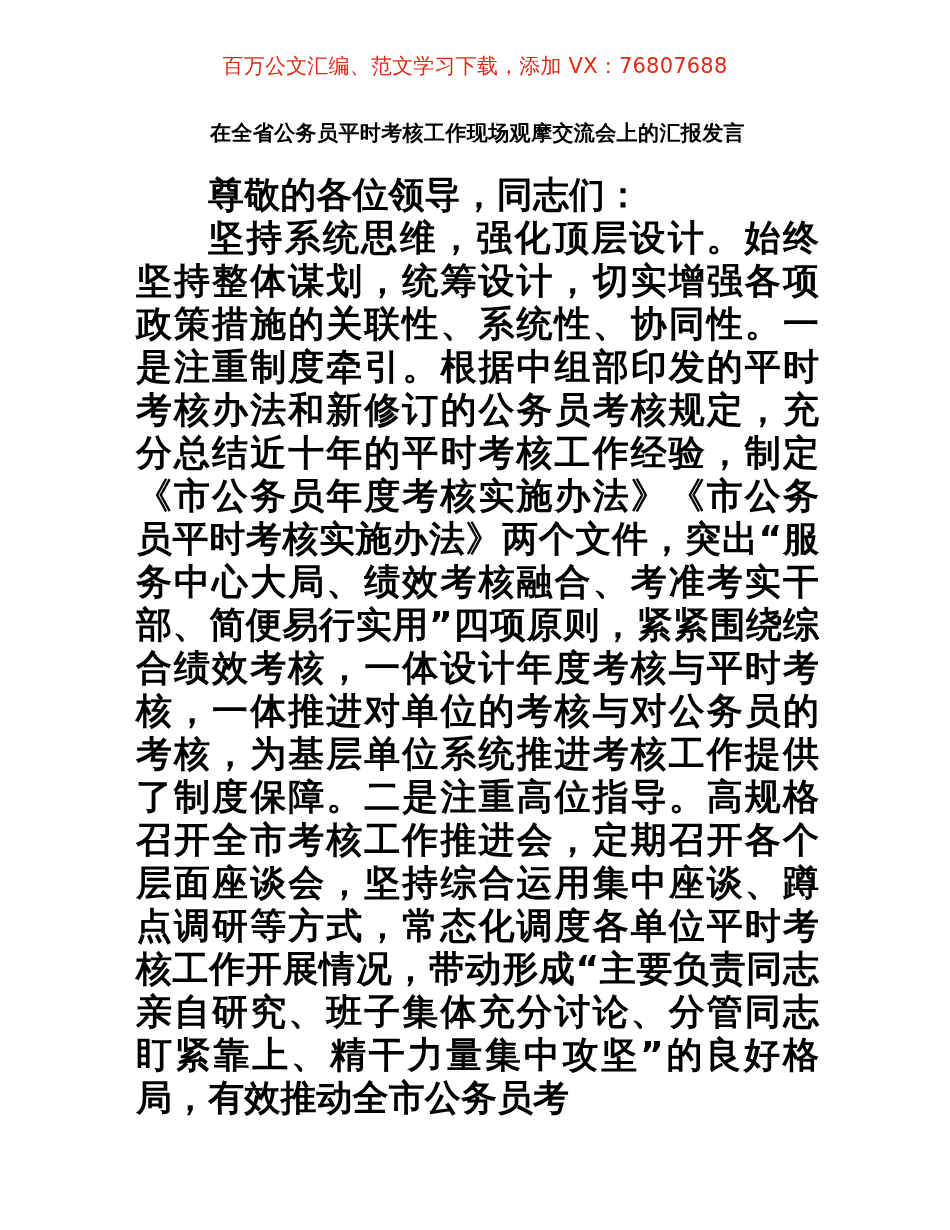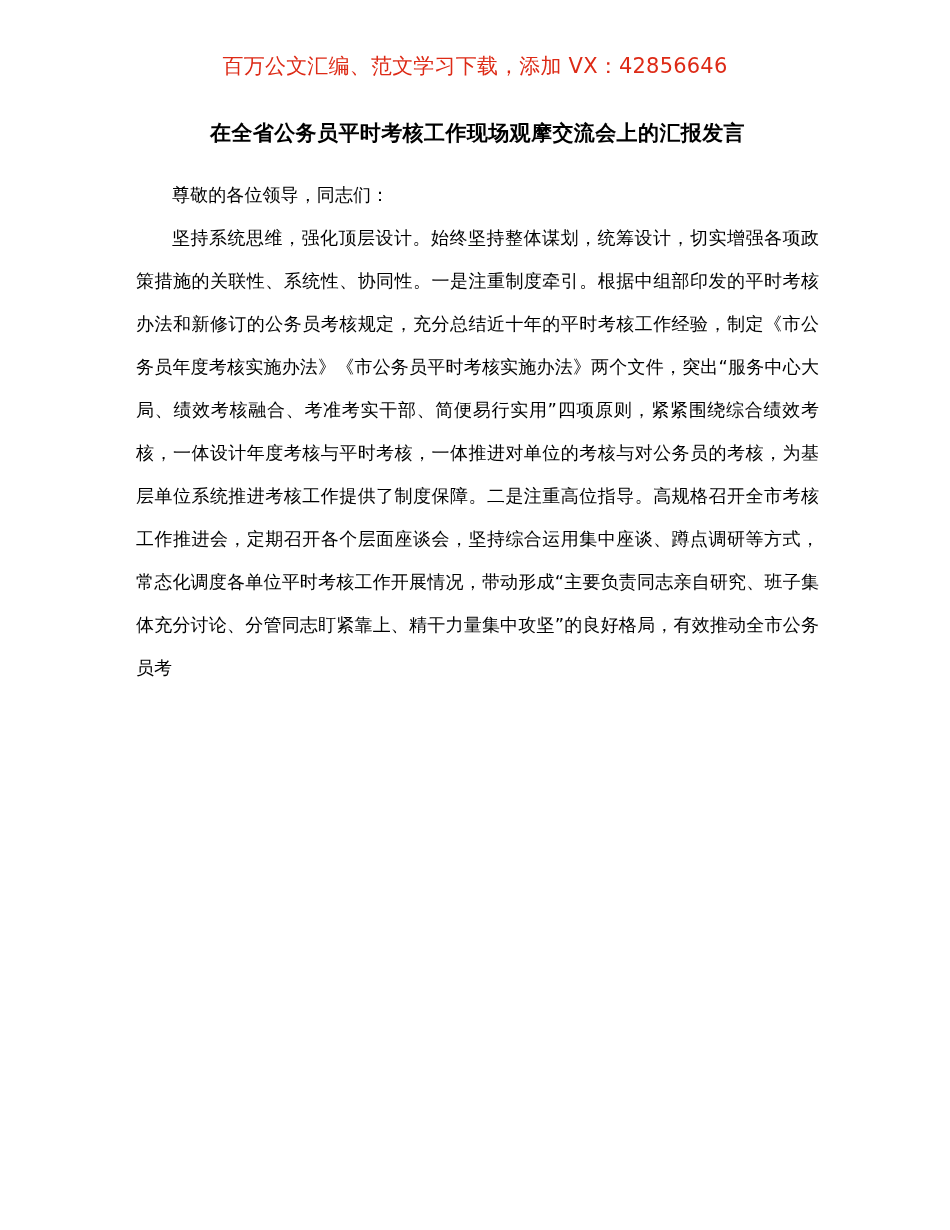--- a/index.html
+++ b/index.html
@@ -45,22 +45,22 @@
     font-size: 21px;
     font-weight: bold;
     color: #000000;
     text-align: center;
     line-height: 43px;
     margin: 0 0 18px 0;
     letter-spacing: 0.4px;
   }
 
   .doc-para {
-    font-size: 18px;
-    font-weight: 400;
+    font-size: 36px;
+    font-weight: 700;
     color: #000000;
     line-height: 43px;
     margin: 0;
     text-align: justify;
     text-justify: inter-ideograph;
     text-indent: 2em;
     letter-spacing: 0.1px;
     word-break: break-all;
   }
 
@@ -70,21 +70,21 @@
 
   .salutation {
     text-indent: 2em;
   }
 </style>
 </head>
 <body>
 
 <div class="page">
 
-  <div class="promo-header">百万公文汇编、范文学习下载，添加 VX：42856646</div>
+  <div class="promo-header">百万公文汇编、范文学习下载，添加 VX：76807688</div>
 
   <div class="doc">
 
     <h1 class="doc-title">在全省公务员平时考核工作现场观摩交流会上的汇报发言</h1>
 
     <p class="doc-para salutation">尊敬的各位领导，同志们：</p>
 
 
     <p class="doc-para">坚持系统思维，强化顶层设计。始终坚持整体谋划，统筹设计，切实增强各项政策措施的关联性、系统性、协同性。一是注重制度牵引。根据中组部印发的平时考核办法和新修订的公务员考核规定，充分总结近十年的平时考核工作经验，制定《市公务员年度考核实施办法》《市公务员平时考核实施办法》两个文件，突出“服务中心大局、绩效考核融合、考准考实干部、简便易行实用”四项原则，紧紧围绕综合绩效考核，一体设计年度考核与平时考核，一体推进对单位的考核与对公务员的考核，为基层单位系统推进考核工作提供了制度保障。二是注重高位指导。高规格召开全市考核工作推进会，定期召开各个层面座谈会，坚持综合运用集中座谈、蹲点调研等方式，常态化调度各单位平时考核工作开展情况，带动形成“主要负责同志亲自研究、班子集体充分讨论、分管同志盯紧靠上、精干力量集中攻坚”的良好格局，有效推动全市公务员考</p>
 

